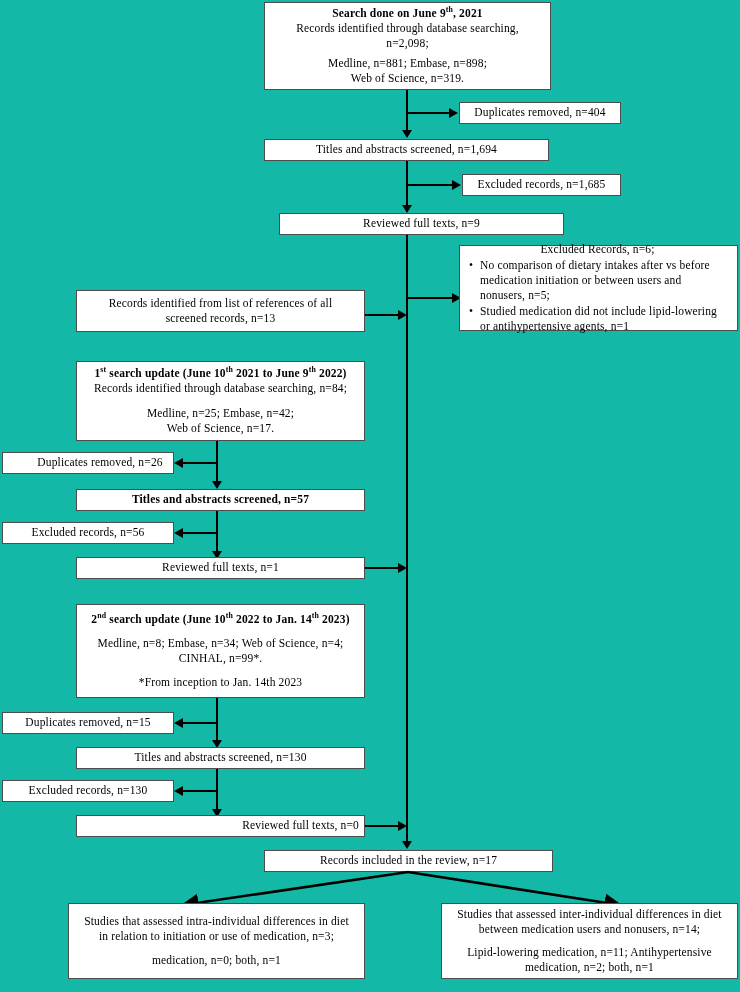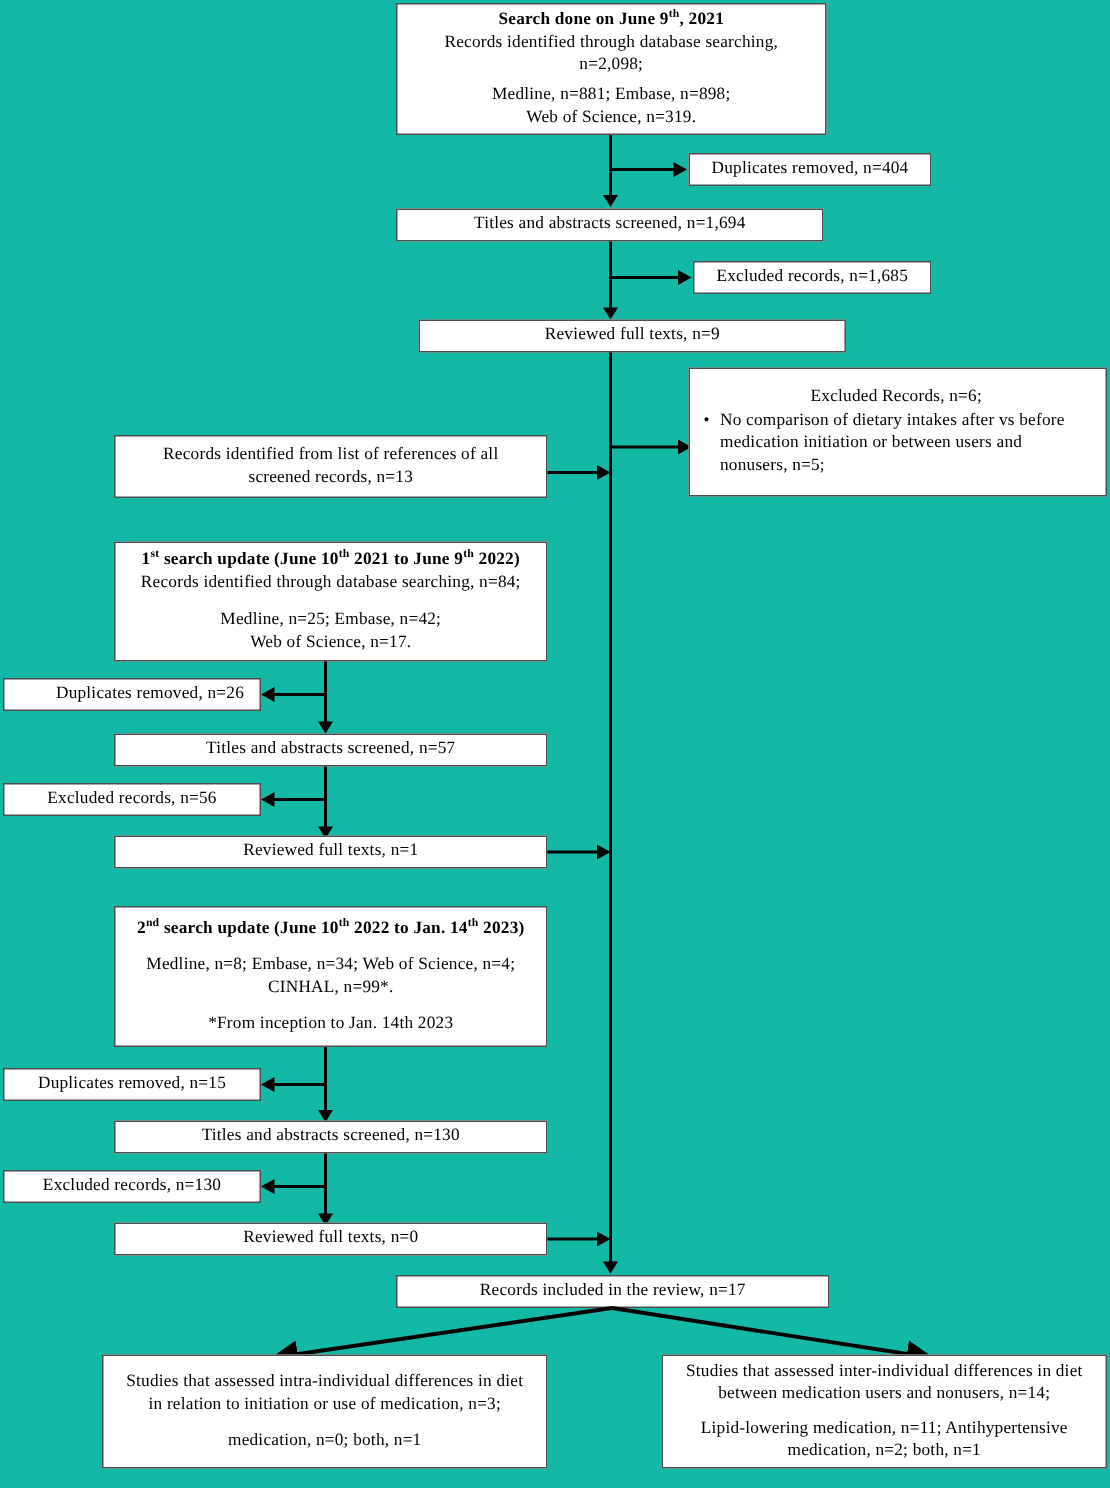--- a/index.html
+++ b/index.html
@@ -142,20 +142,21 @@
   <div class="vline" style="left:406px; top:235px; width:2.4px; height:610px;"></div>
   <div class="arrow down" style="left:402px; top:841px;"></div>
 
   <div class="hline" style="left:406px; top:297px; width:53px; height:2.4px;"></div>
   <div class="arrow right" style="left:452px; top:293px;"></div>
 
   <div class="box excluded-records" style="left:459px; top:245px; width:279px; height:86px;">
     <span class="title">Excluded  Records, n=6;</span>
     <ul>
       <li>No comparison  of dietary intakes  after vs before medication  initiation  or between users and nonusers,  n=5;</li>
+      <li>Studied medication  did not include  lipid-lowering  or antihypertensive  agents, n=1</li>
     </ul>
   </div>
 
   <div class="box" style="left:76px; top:290px; width:289px; height:42px;">
     <span class="ln">Records identified  from  list  of references  of all</span>
     <span class="ln">screened records, n=13</span>
   </div>
   <div class="hline" style="left:365px; top:314px; width:37px; height:2.4px;"></div>
   <div class="arrow right" style="left:398px; top:310px;"></div>
 
@@ -169,21 +170,21 @@
 
   <div class="vline" style="left:216px; top:441px; width:2.4px; height:42px;"></div>
   <div class="arrow down" style="left:212px; top:481px;"></div>
   <div class="hline" style="left:180px; top:462px; width:38px; height:2.4px;"></div>
   <div class="arrow left" style="left:174px; top:458px;"></div>
 
   <div class="box" style="left:2px; top:452px; width:172px; height:22px;padding-left:29px;">
     <span class="ln">Duplicates  removed,  n=26</span>
   </div>
 
-  <div class="box" style="left:76px; top:489px; width:289px; height:22px;">
+  <div class="box" style="left:76px; top:489px; width:289px; height:22px;font-weight:bold;">
     <span class="ln">Titles  and abstracts screened,  n=57</span>
   </div>
 
   <div class="vline" style="left:216px; top:511px; width:2.4px; height:42px;"></div>
   <div class="arrow down" style="left:212px; top:551px;"></div>
   <div class="hline" style="left:180px; top:532px; width:38px; height:2.4px;"></div>
   <div class="arrow left" style="left:174px; top:528px;"></div>
 
   <div class="box" style="left:2px; top:522px; width:172px; height:22px;">
     <span class="ln">Excluded  records, n=56</span>
@@ -219,21 +220,21 @@
 
   <div class="vline" style="left:216px; top:769px; width:2.4px; height:42px;"></div>
   <div class="arrow down" style="left:212px; top:809px;"></div>
   <div class="hline" style="left:180px; top:790px; width:38px; height:2.4px;"></div>
   <div class="arrow left" style="left:174px; top:786px;"></div>
 
   <div class="box" style="left:2px; top:780px; width:172px; height:22px;">
     <span class="ln">Excluded  records, n=130</span>
   </div>
 
-  <div class="box" style="left:76px; top:815px; width:289px; height:22px;">
+  <div class="box" style="left:76px; top:815px; width:289px; height:22px;align-items:flex-end;">
     <span class="ln">Reviewed full  texts, n=0</span>
   </div>
   <div class="hline" style="left:365px; top:825px; width:37px; height:2.4px;"></div>
   <div class="arrow right" style="left:398px; top:821px;"></div>
 
   <div class="box" style="left:264px; top:850px; width:289px; height:22px;">
     <span class="ln">Records included  in the review,  n=17</span>
   </div>
 
   <svg class="diag-svg" viewBox="0 0 740 992">

